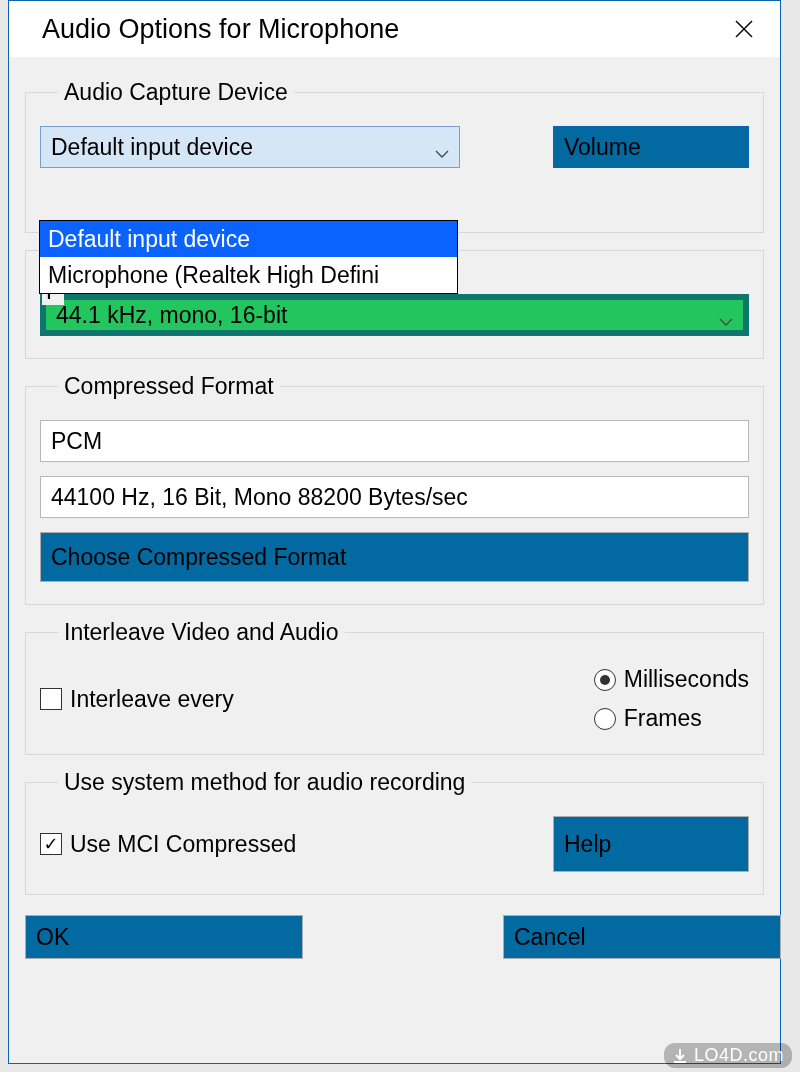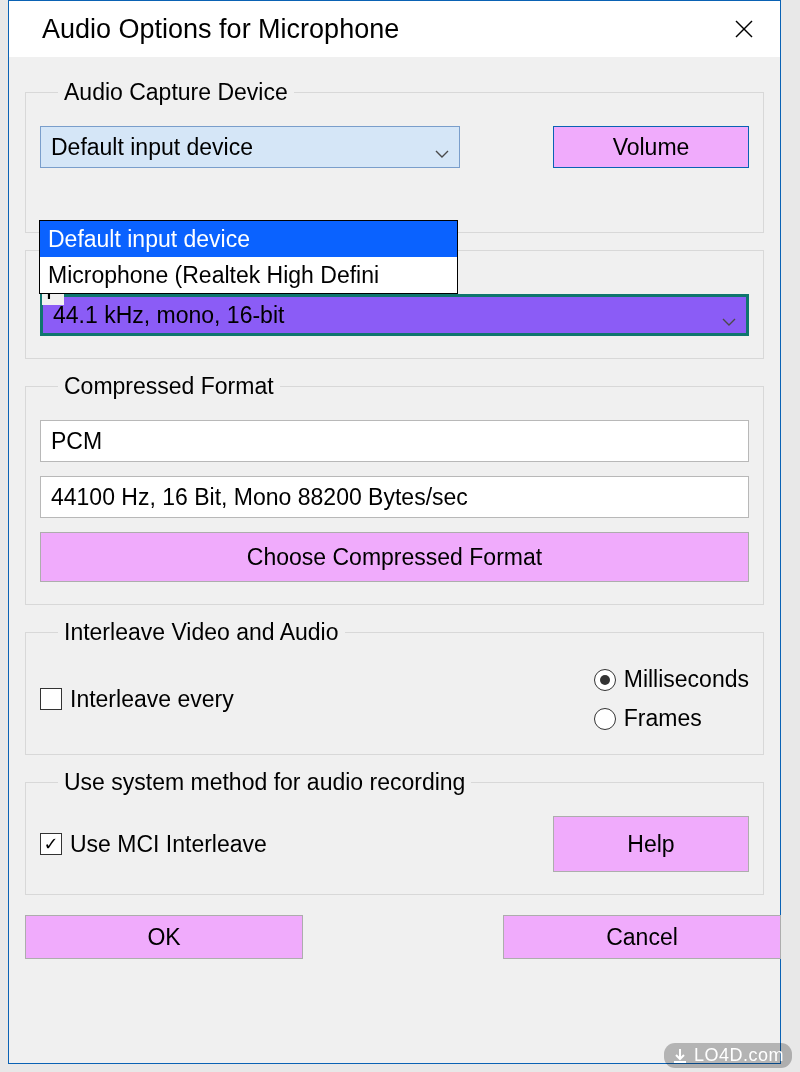--- a/index.html
+++ b/index.html
@@ -64,34 +64,34 @@
     height: 42px;
     border: 1px solid #7a9ecb;
     background: #d5e6f7;
     display: flex; align-items: center;
     padding: 0 36px 0 10px;
     font-size: 23px;
     color: #000;
     cursor: pointer;
   }
   .combo.plain {
-    background: #8b5cf6;
-    border: 3px solid #0f766e;
+    background: #22c55e;
+    border: 6px solid #0f766e;
   }
   .combo .chev {
     position: absolute; right: 10px; top: 50%;
     transform: translateY(-50%);
     width: 14px; height: 14px;
   }
   .combo .chev svg { stroke: #4a4a4a; stroke-width: 1.4; fill: none; }
   .btn {
     height: 42px;
-    background: #f0abfc;
+    background: #0369a1;
     border: 1px solid #adadad;
-    display: flex; align-items: center; justify-content: center;
+    display: flex; align-items: center; justify-content: flex-start;
     font-size: 23px;
     cursor: pointer;
     padding: 0 10px;
   }
   .btn.focus {
     border: 1px solid #0a62b4;
   }
   .textbox {
     height: 42px;
     background: #ffffff;
@@ -275,21 +275,21 @@
           </label>
         </div>
       </div>
     </fieldset>
 
     <fieldset class="group">
       <legend>Use system method for audio recording</legend>
       <div class="row">
         <label class="checklbl">
           <span class="check checked"></span>
-          <span>Use MCI Interleave</span>
+          <span>Use MCI Compressed</span>
         </label>
         <div class="btn" style="width:196px; margin-left:auto; height:56px;">
           <span>Help</span>
         </div>
       </div>
     </fieldset>
 
     <div class="footer">
       <div class="btn">
         <span>OK</span>

